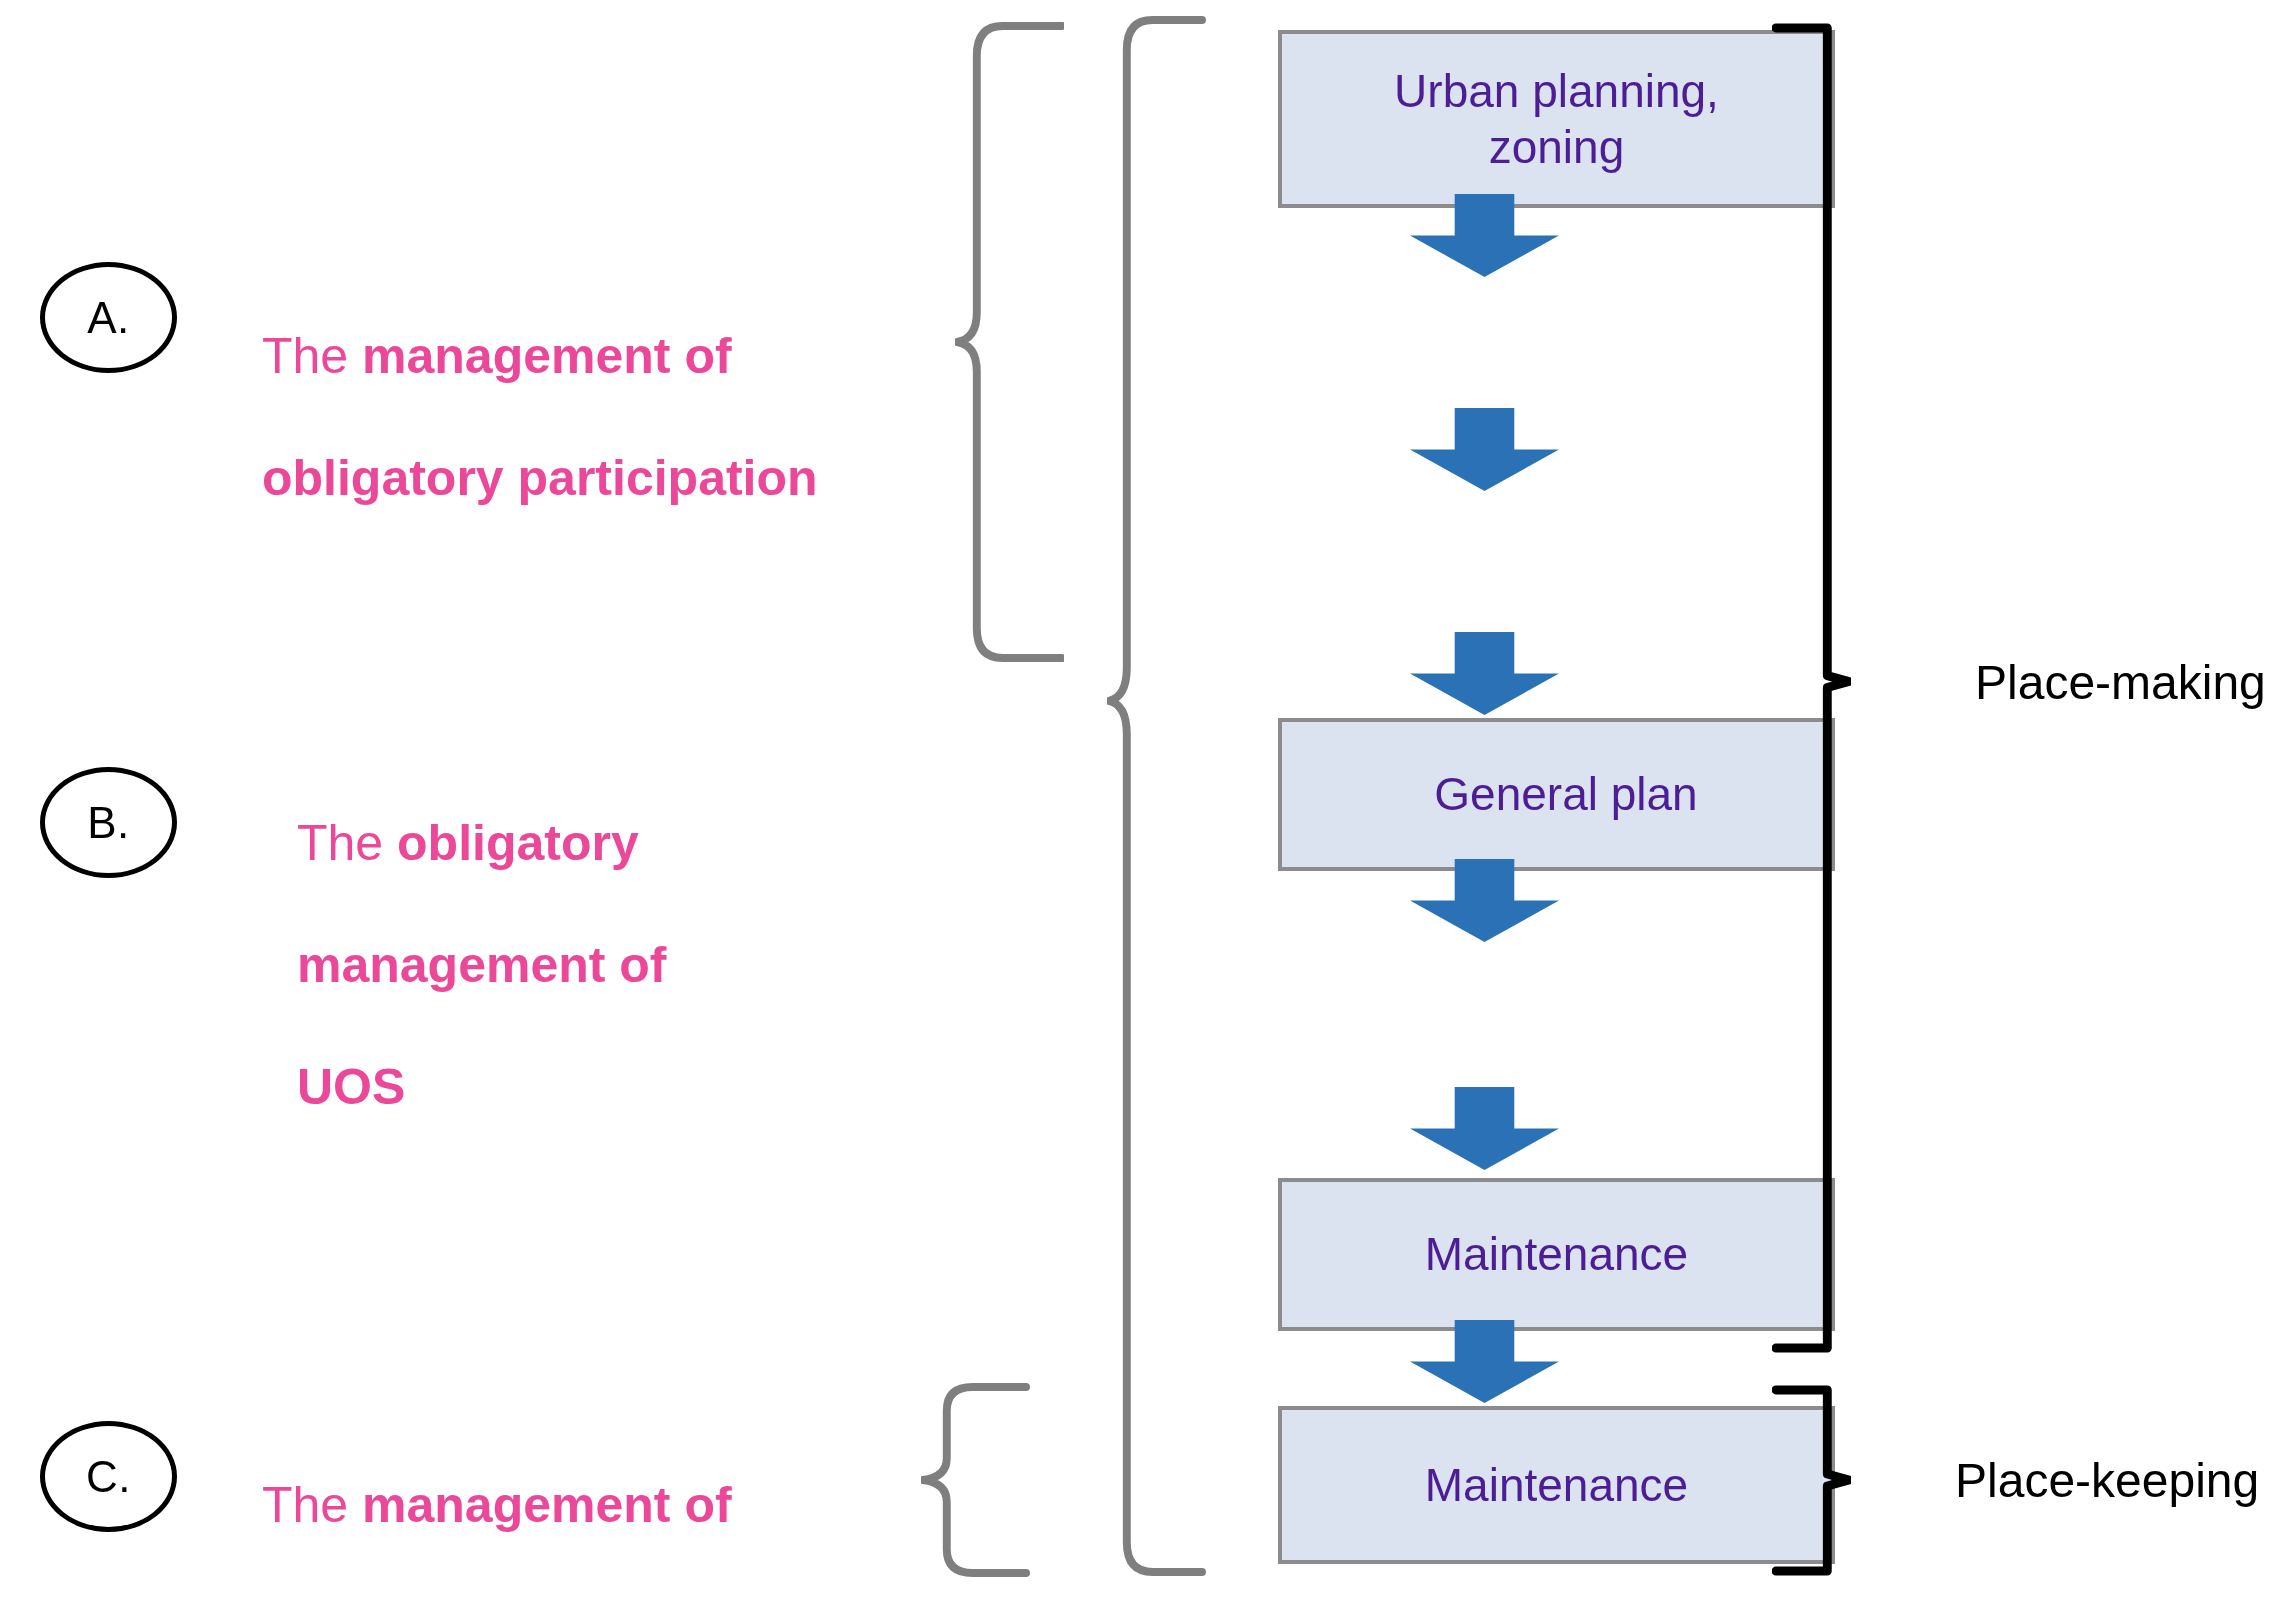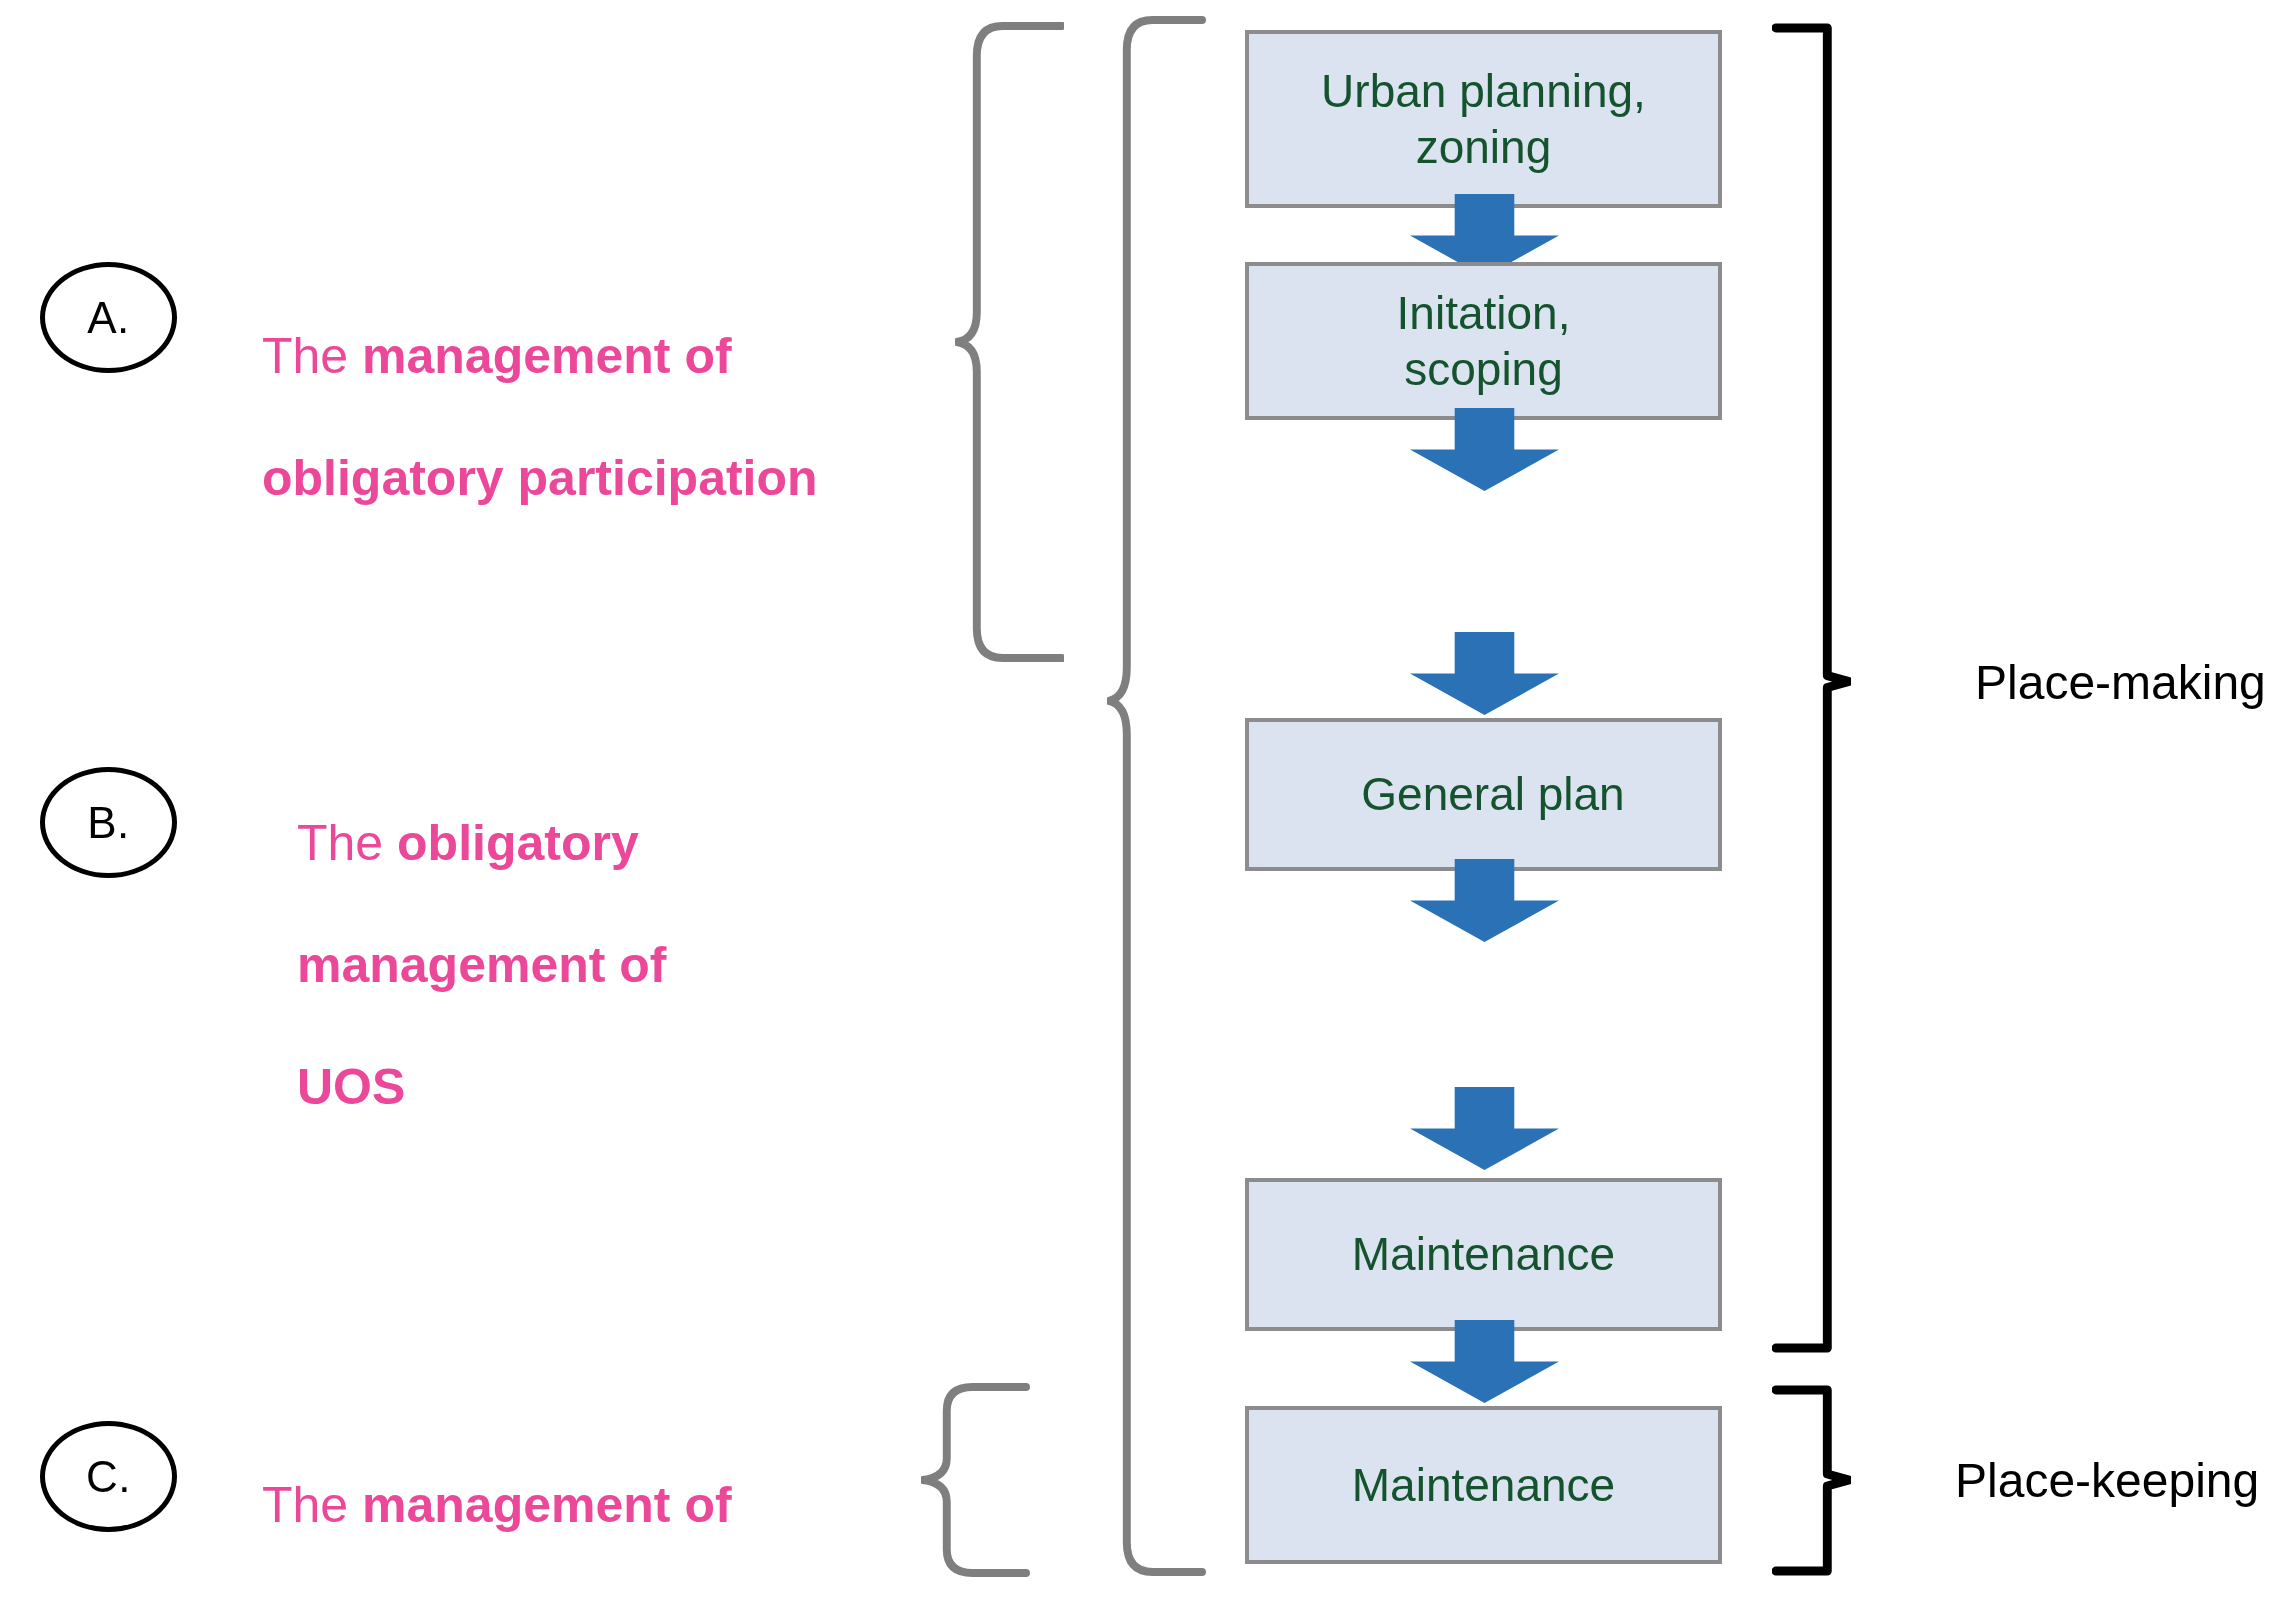--- a/index.html
+++ b/index.html
@@ -35,32 +35,32 @@
     font-size: 50px;
     line-height: 1.22;
     color: #ec4899;
     white-space: pre-line;
   }
   .phase-text b { font-weight: 700; }
 
   
   .flow-box {
     position: absolute;
-    left: 1245px;
-    width: 477px;
+    left: 1278px;
+    width: 557px;
     box-sizing: border-box;
     background: #dae3ef;
     border: 4px solid #8c8c8c;
     display: flex;
     align-items: center;
     justify-content: center;
     text-align: center;
     font-size: 46px;
     line-height: 1.22;
-    color: #14532d;
+    color: #4c1d95;
     white-space: pre-line;
   }
 
   
   .flow-arrow {
     position: absolute;
     left: 1410px;
     width: 149px;
   }
   .flow-arrow svg { display: block; width: 100%; height: 100%; }
@@ -129,22 +129,20 @@
 
   <div class="flow-box" style="top:30px; height:178px;">Urban planning,
 zoning</div>
 
   <div class="flow-arrow" style="top:194px; height:83px;">
     <svg viewBox="0 0 150 84" preserveAspectRatio="none">
       <polygon points="45,0 105,0 105,42 150,42 75,84 0,42 45,42" fill="#2a72b5"></polygon>
     </svg>
   </div>
 
-  <div class="flow-box" style="top:262px; height:158px;">Initation,
-scoping</div>
 
   <div class="flow-arrow" style="top:408px; height:83px;">
     <svg viewBox="0 0 150 84" preserveAspectRatio="none">
       <polygon points="45,0 105,0 105,42 150,42 75,84 0,42 45,42" fill="#2a72b5"></polygon>
     </svg>
   </div>
 
 
   <div class="flow-arrow" style="top:632px; height:83px;">
     <svg viewBox="0 0 150 84" preserveAspectRatio="none">

